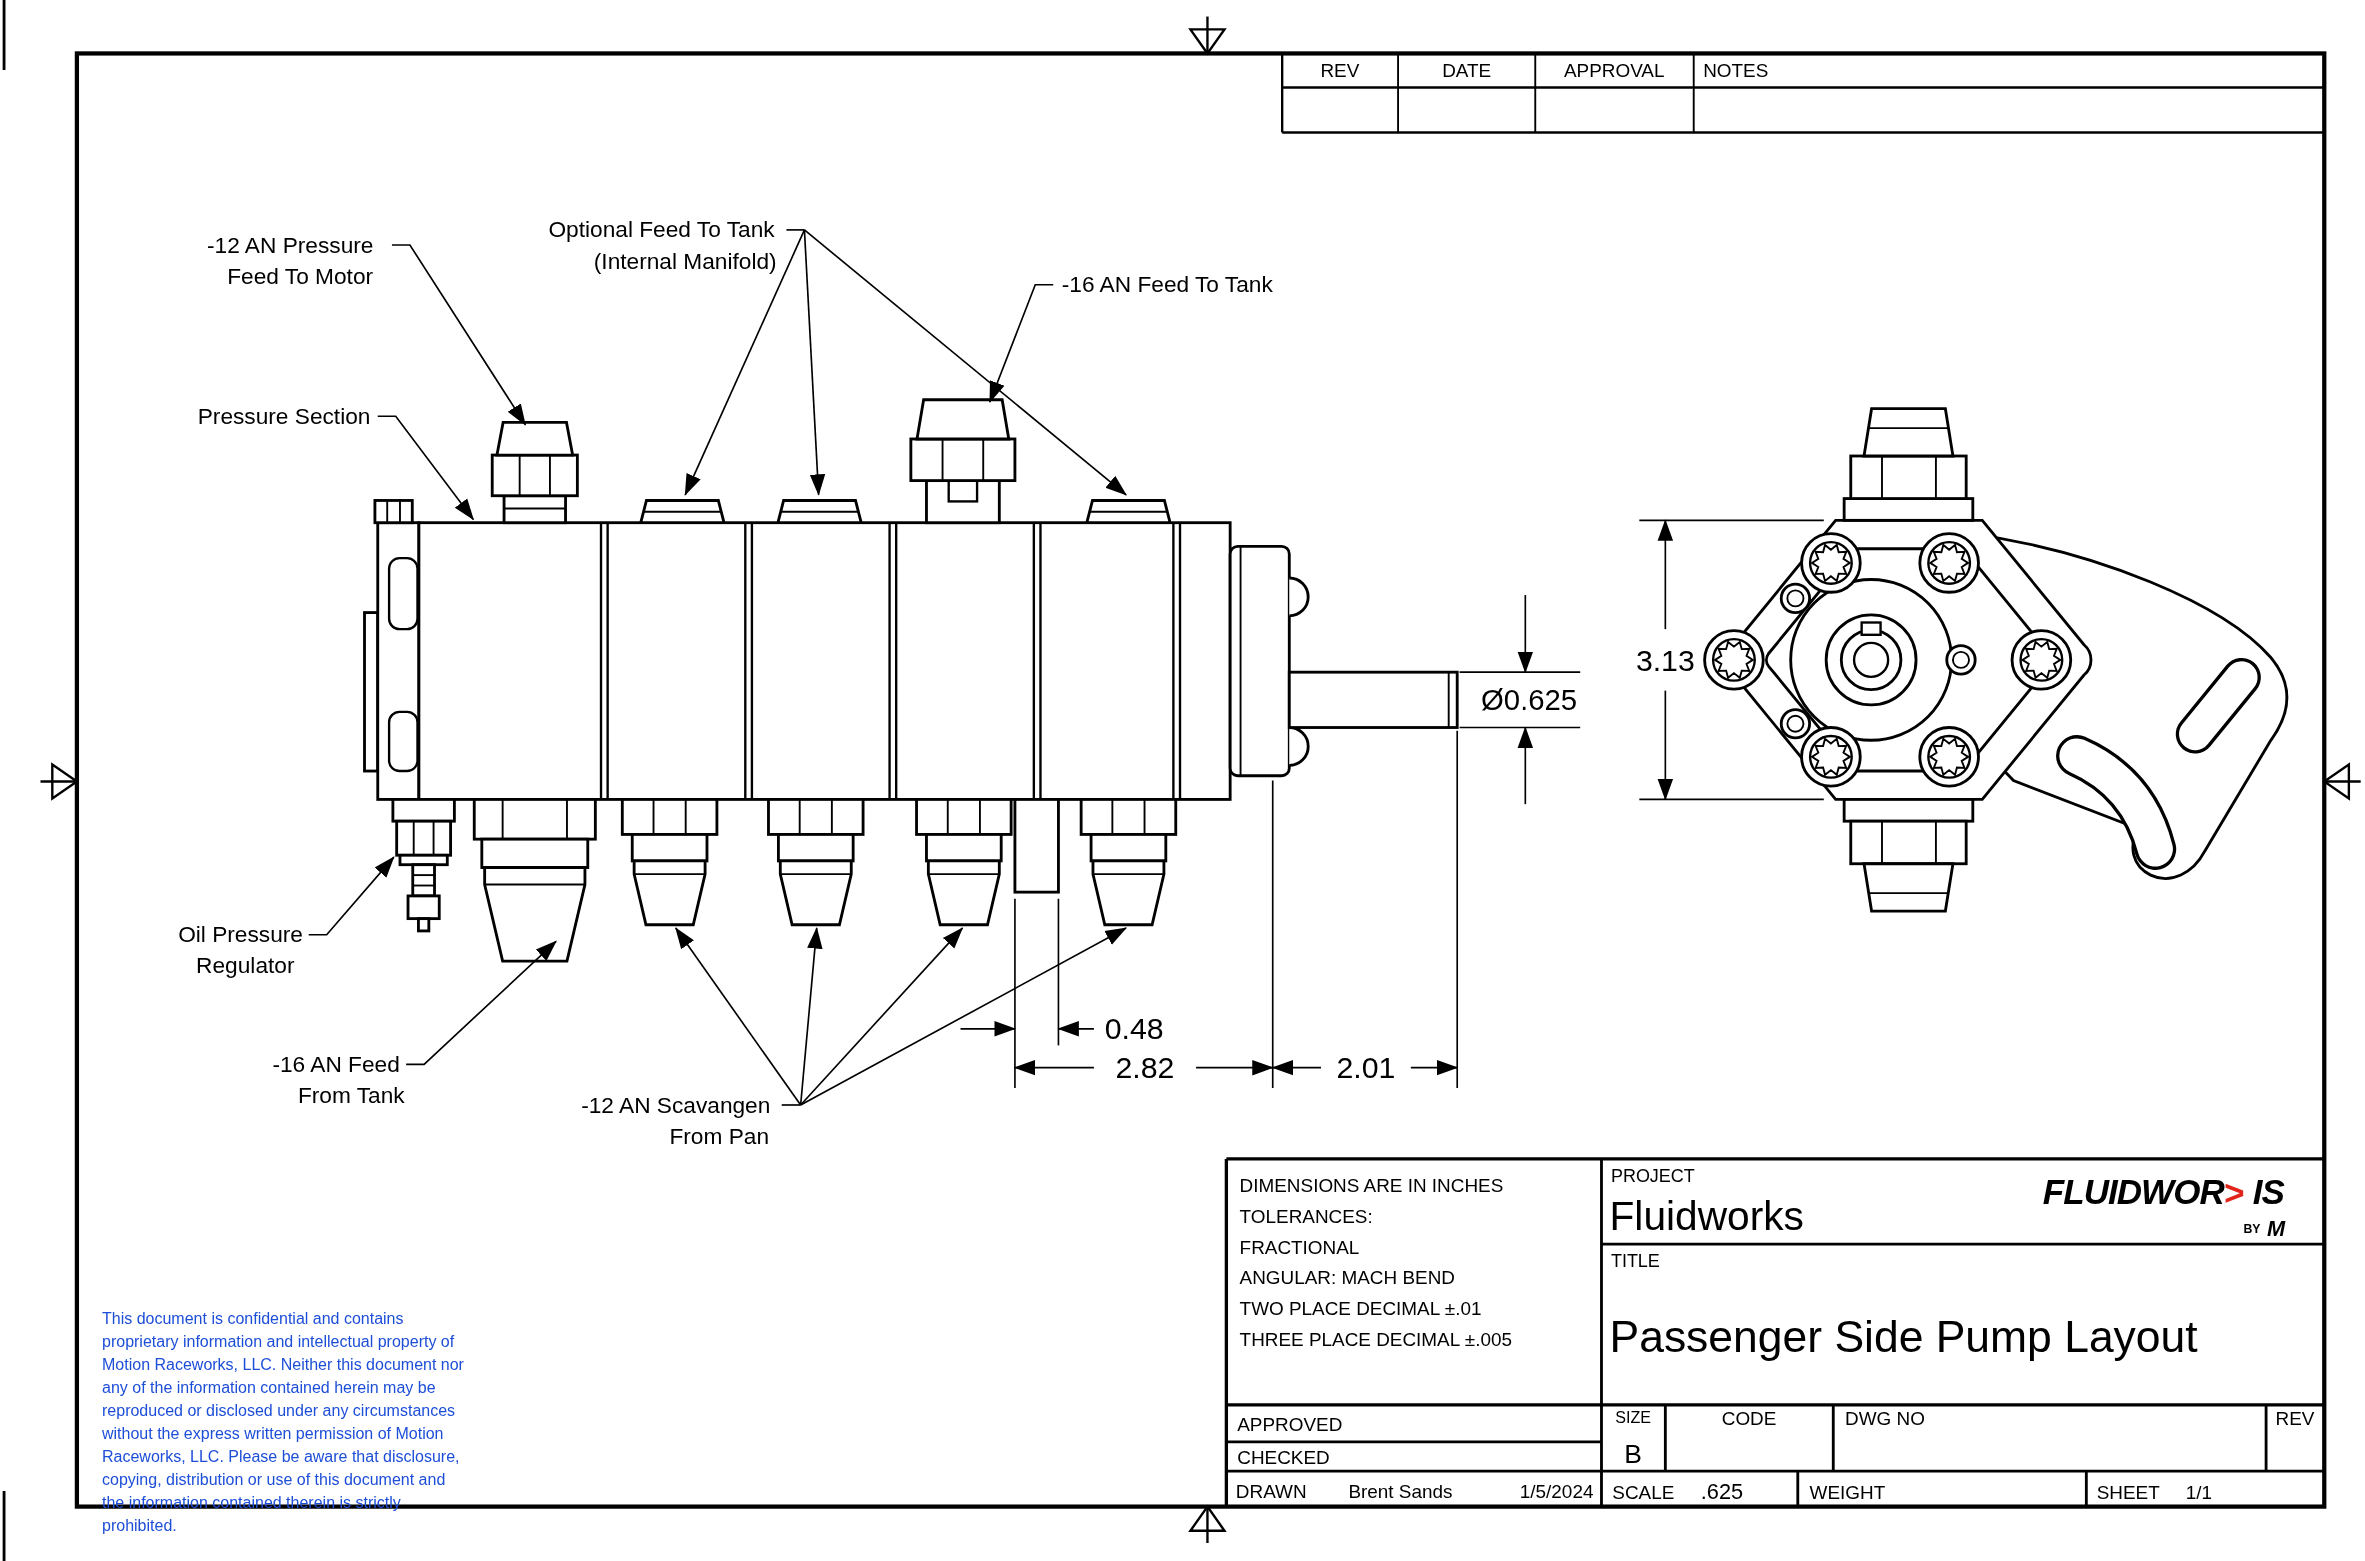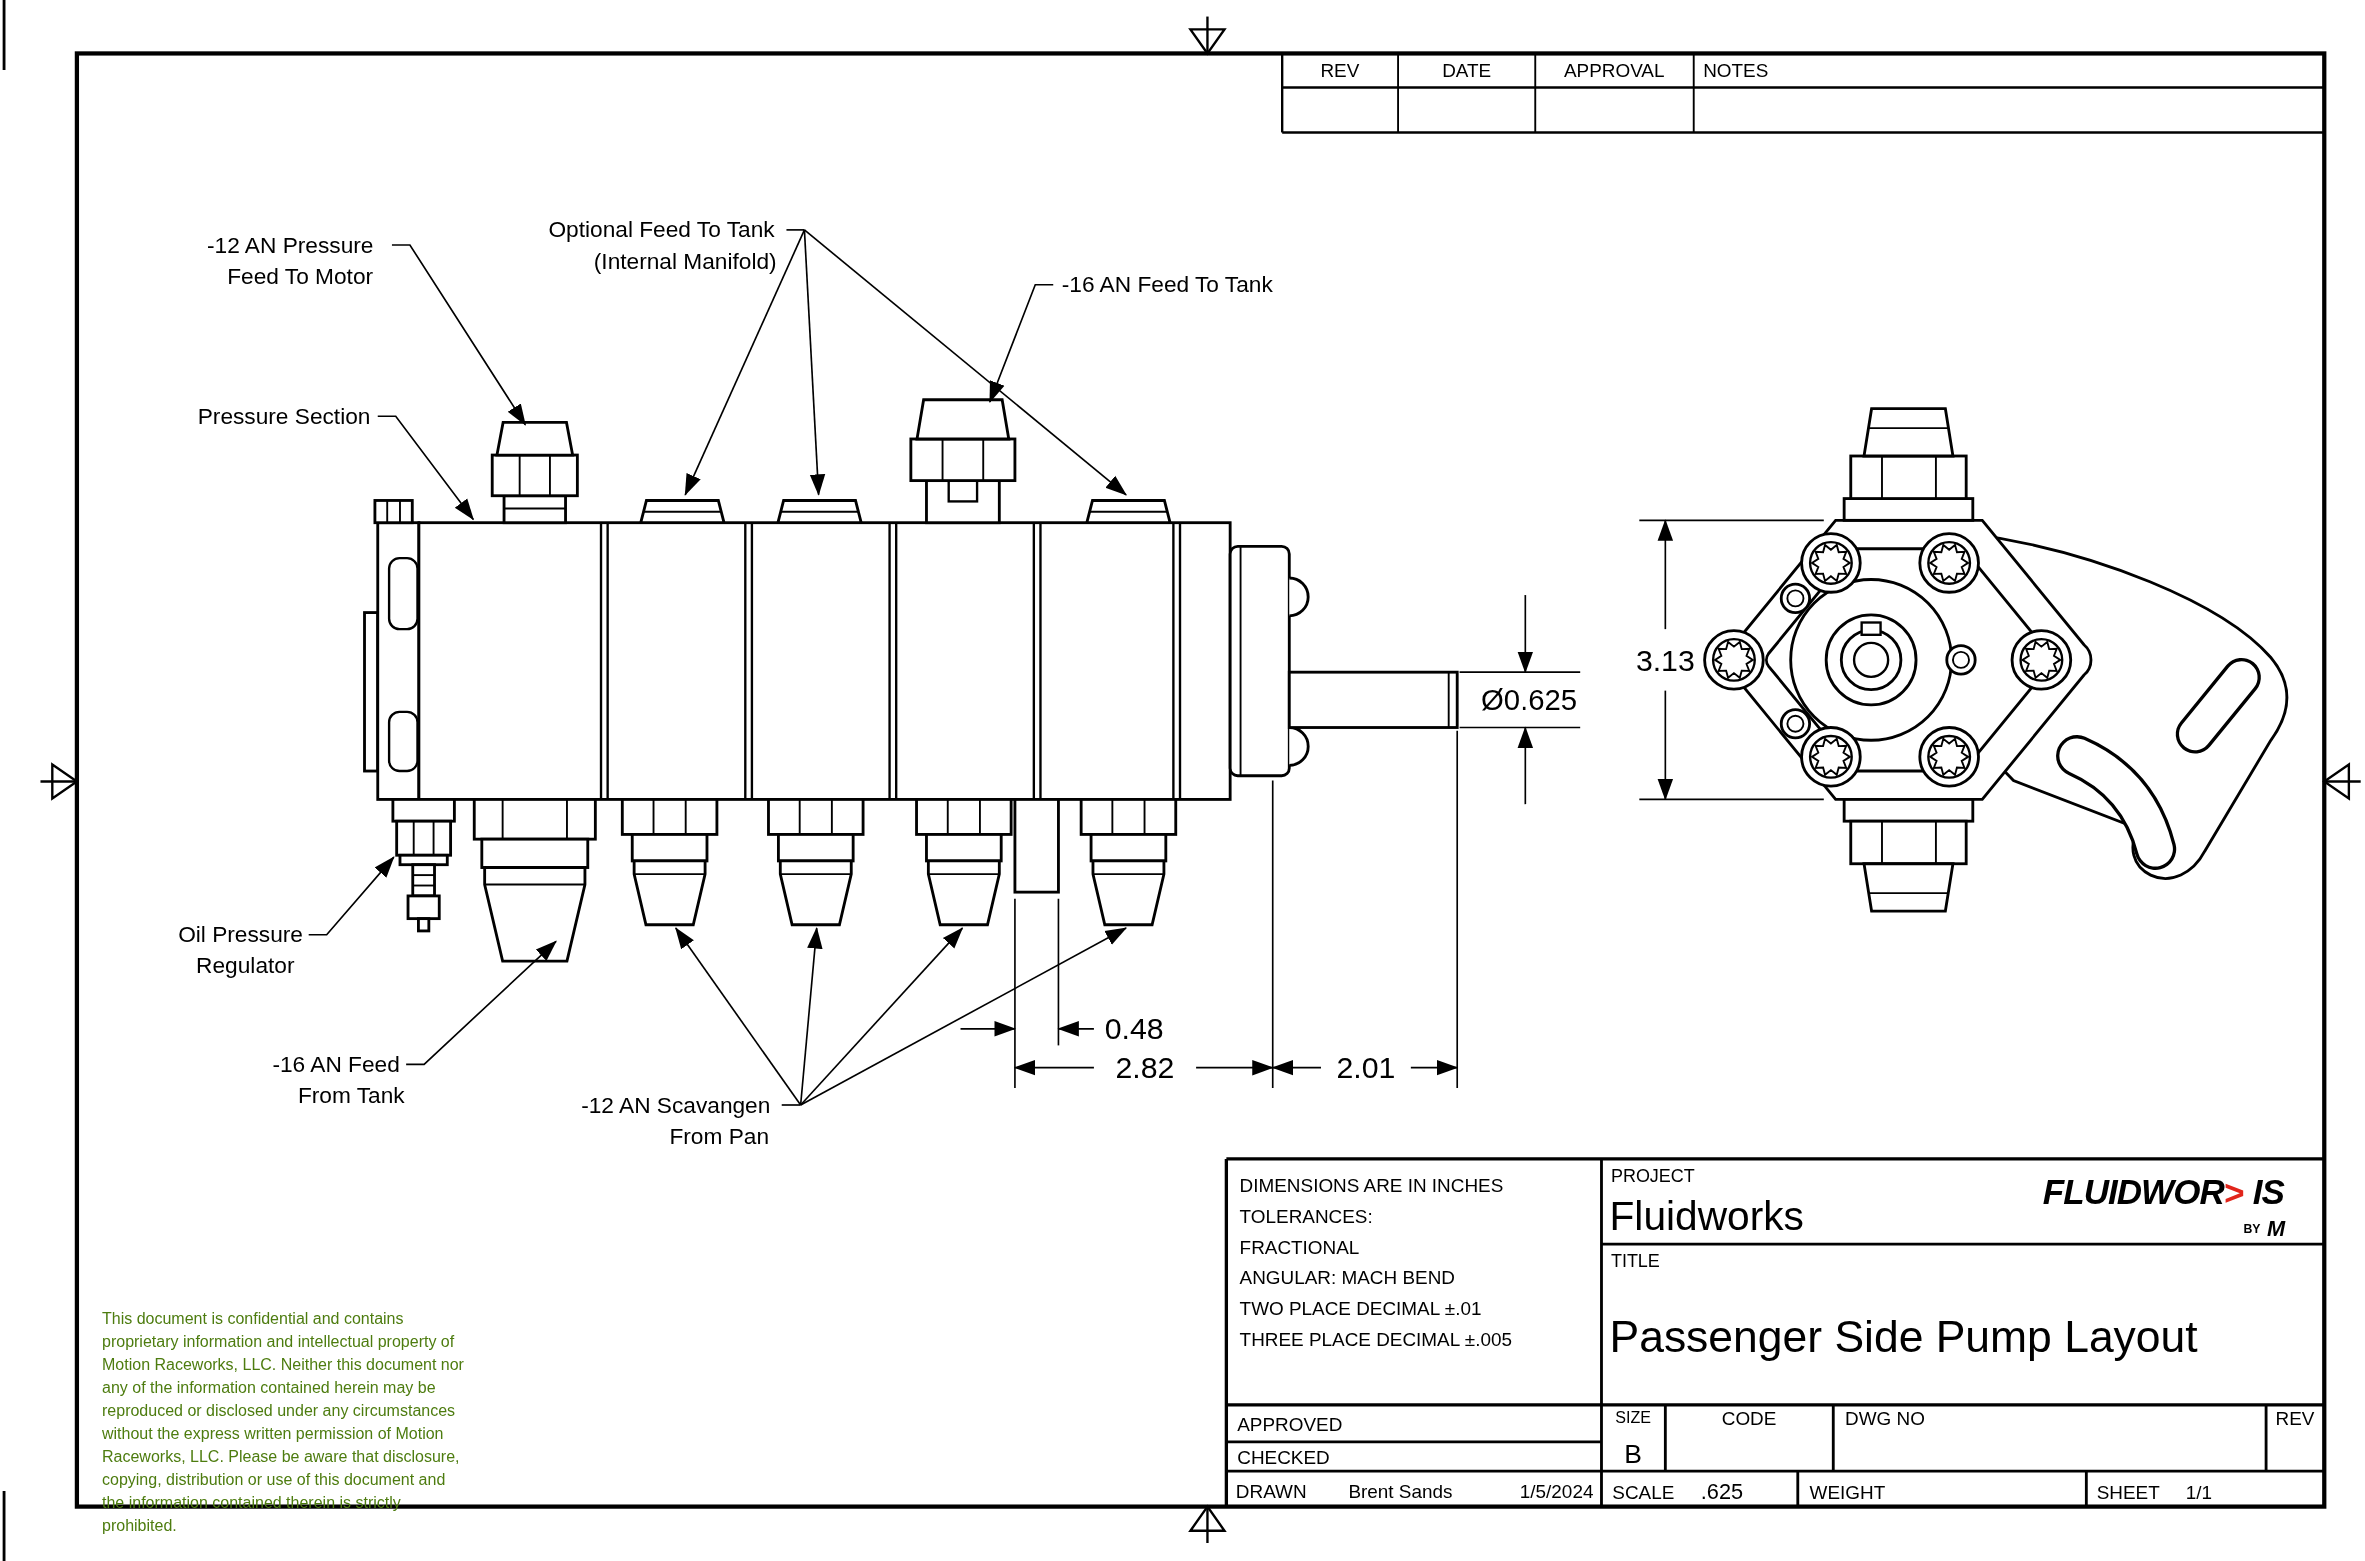--- a/index.html
+++ b/index.html
@@ -14,21 +14,21 @@
   .partthin{fill:#ffffff;stroke:#000;stroke-width:5;}
   .nofill{fill:none;stroke:#000;stroke-width:6;}
   .t40{font-size:40px;} .t38{font-size:38px;} .t48{font-size:48px;} .t34{font-size:34px;} .t56{font-size:56px;} .t64{font-size:64px;} .t62{font-size:62px;}
   .t86{font-size:86px;} .t94{font-size:94px;} .t46{font-size:46px;}
   .mid{text-anchor:middle;} .end{text-anchor:end;}
   .logo1{font-size:74px;font-weight:bold;font-style:italic;letter-spacing:-2px;}
   .logoby{font-size:26px;font-weight:bold;}
   .logom{font-size:46px;font-weight:bold;font-style:italic;}
   .red{fill:#e1251b;}
   #confidential{position:absolute;left:102px;top:1307px;width:393px;
-    font-size:16px;line-height:23px;color:#4d7c0f;white-space:pre-line;}
+    font-size:16px;line-height:23px;color:#1d4ed8;white-space:pre-line;}
 </style>
 </head>
 <body>
 
 <div id="page">
 
 <svg width="2413" height="1561" viewBox="0 0 5100 3300">
   <defs>
     <marker id="arr" viewBox="0 0 10 10" refX="9.5" refY="5" markerWidth="13" markerHeight="13" orient="auto">
       <path d="M0,1.4 L10,5 L0,8.6 Z" fill="#000"></path>

